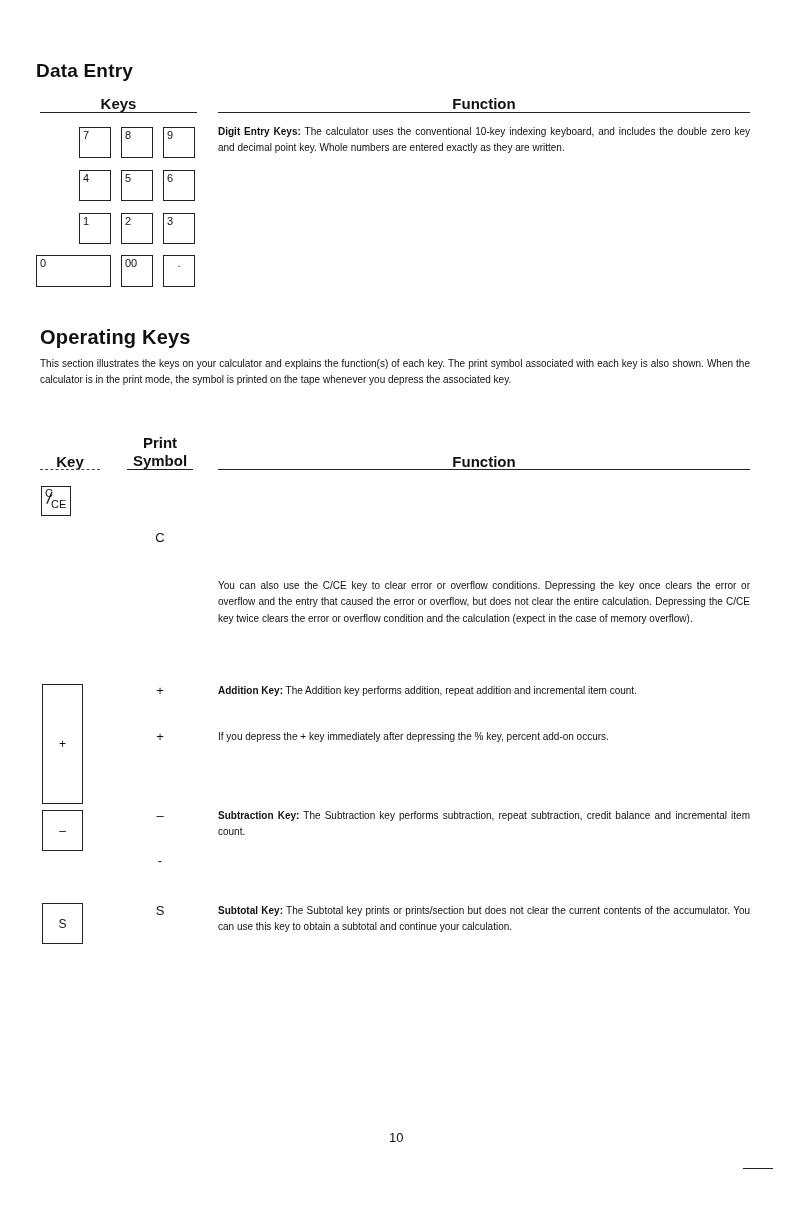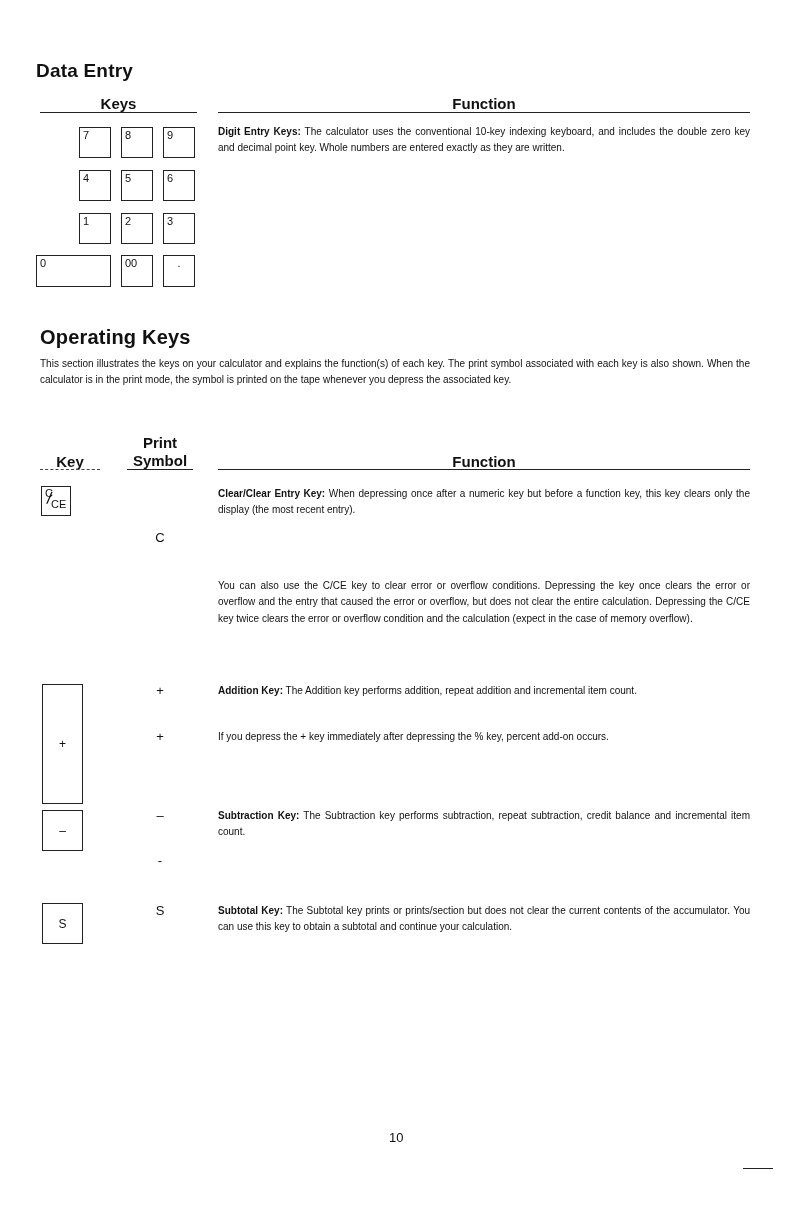--- a/index.html
+++ b/index.html
@@ -127,21 +127,20 @@
 
   <div class="abs col-head" style="left:218px; top:453px; width:532px;">Function</div>
   <div class="rule" style="left:218px; top:469px; width:532px;"></div>
 
   <div class="ce-key" style="left:41px; top:486px; width:30px; height:30px;">
     <span class="c">C</span>
     <span class="slash">/</span>
     <span class="ce">CE</span>
   </div>
 
-  <p class="abs para" style="left:218px; top:486px; width:532px;"><b>Clear/Clear Entry Key:</b><span> When depressing once after a numeric key but before a function key, this key clears only the display (the most recent entry).</span></p>
 
   <div class="sym" style="left:150px; top:530px;">C</div>
 
   <p class="abs para" style="left:218px; top:578px; width:532px;">You can also use the C/CE key to clear error or overflow conditions. Depressing the key once clears the error or overflow and the entry that caused the error or overflow, but does not clear the entire calculation. Depressing the C/CE key twice clears the error or overflow condition and the calculation (expect in the case of memory overflow).</p>
 
   <div class="key center" style="left:42px; top:684px; width:41px; height:120px;">
       <span>+</span>
     </div>
 
   <div class="sym" style="left:150px; top:683px;">+</div>

